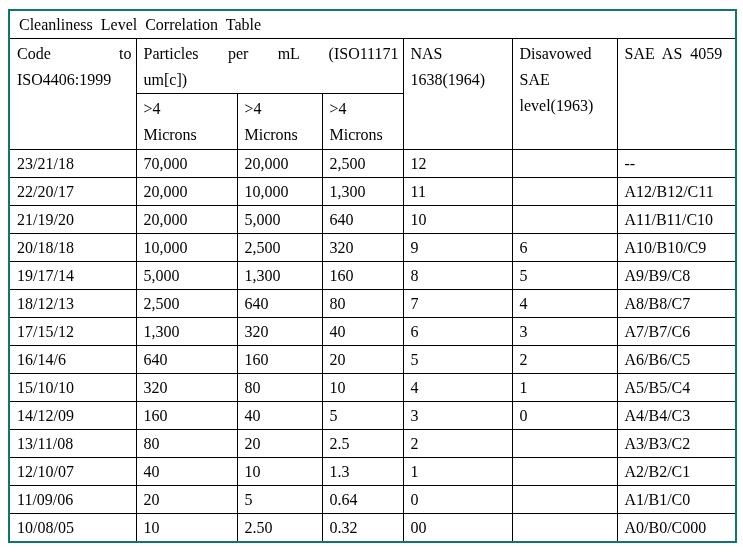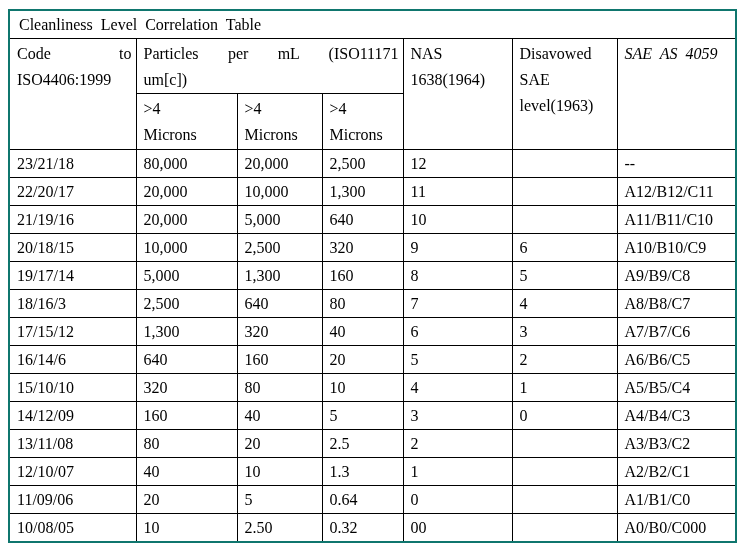--- a/index.html
+++ b/index.html
@@ -43,21 +43,21 @@
     line-height: 26px;
     padding-top: 2px;
     white-space: normal;
   }
   .corr tr.hdr-sub th { height: 53px; }
   .corr td.data-cell { height: 27px; }
   .just {
     text-align: justify;
     text-align-last: justify;
   }
-  .wide-space { word-spacing: 4px; font-style: italic; }
+  .wide-space { word-spacing: 4px; }
 </style>
 </head>
 <body>
 
 <div class="page">
   <table class="corr">
     <colgroup>
       <col style="width:127px">
       <col style="width:101px">
       <col style="width:85px">
@@ -103,65 +103,65 @@
         </th>
         <th>
           <div>&gt;4</div>
           <div>Microns</div>
         </th>
       </tr>
     </tbody>
     <tbody>
         <tr>
     <td class="data-cell">23/21/18</td>
-    <td class="data-cell">80,000</td>
+    <td class="data-cell">70,000</td>
     <td class="data-cell">20,000</td>
     <td class="data-cell">2,500</td>
     <td class="data-cell">12</td>
     <td class="data-cell"></td>
     <td class="data-cell">--</td>
   </tr>
         <tr>
     <td class="data-cell">22/20/17</td>
     <td class="data-cell">20,000</td>
     <td class="data-cell">10,000</td>
     <td class="data-cell">1,300</td>
     <td class="data-cell">11</td>
     <td class="data-cell"></td>
     <td class="data-cell">A12/B12/C11</td>
   </tr>
         <tr>
-    <td class="data-cell">21/19/16</td>
+    <td class="data-cell">21/19/20</td>
     <td class="data-cell">20,000</td>
     <td class="data-cell">5,000</td>
     <td class="data-cell">640</td>
     <td class="data-cell">10</td>
     <td class="data-cell"></td>
     <td class="data-cell">A11/B11/C10</td>
   </tr>
         <tr>
-    <td class="data-cell">20/18/15</td>
+    <td class="data-cell">20/18/18</td>
     <td class="data-cell">10,000</td>
     <td class="data-cell">2,500</td>
     <td class="data-cell">320</td>
     <td class="data-cell">9</td>
     <td class="data-cell">6</td>
     <td class="data-cell">A10/B10/C9</td>
   </tr>
         <tr>
     <td class="data-cell">19/17/14</td>
     <td class="data-cell">5,000</td>
     <td class="data-cell">1,300</td>
     <td class="data-cell">160</td>
     <td class="data-cell">8</td>
     <td class="data-cell">5</td>
     <td class="data-cell">A9/B9/C8</td>
   </tr>
         <tr>
-    <td class="data-cell">18/16/3</td>
+    <td class="data-cell">18/12/13</td>
     <td class="data-cell">2,500</td>
     <td class="data-cell">640</td>
     <td class="data-cell">80</td>
     <td class="data-cell">7</td>
     <td class="data-cell">4</td>
     <td class="data-cell">A8/B8/C7</td>
   </tr>
         <tr>
     <td class="data-cell">17/15/12</td>
     <td class="data-cell">1,300</td>

